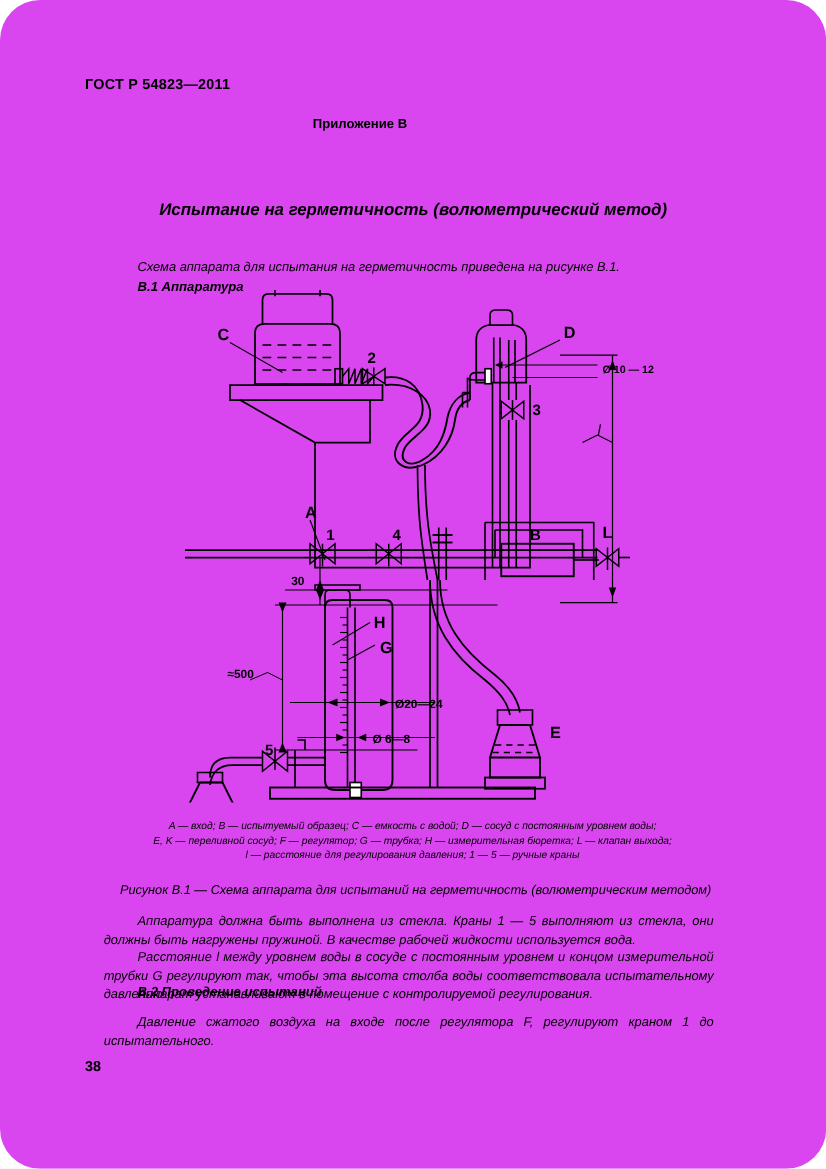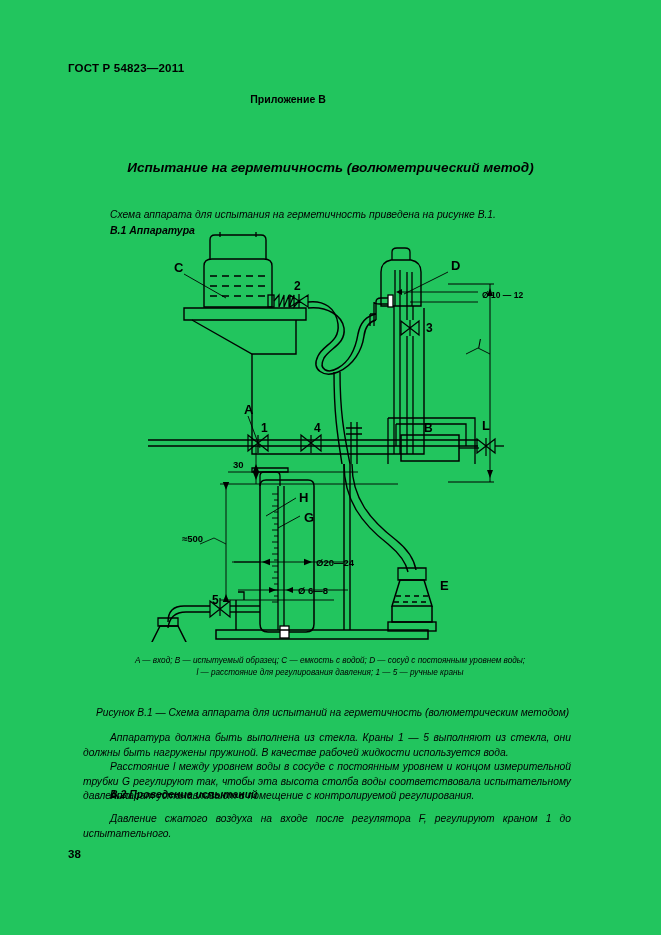--- a/index.html
+++ b/index.html
@@ -8,22 +8,23 @@
     background: #ffffff;
   }
   body {
     font-family: "Liberation Sans", sans-serif;
     color: #000000;
   }
   .page {
     position: relative;
     width: 661px;
     height: 935px;
-    background: #22c55e;
+    background: #d946ef;
     overflow: hidden;
+    border-radius: 32px;
   }
   .std-header {
     position: absolute;
     left: 68px;
     top: 62px;
     font-size: 11.5px;
     font-weight: bold;
     letter-spacing: 0.2px;
   }
   .annex-block {
@@ -379,20 +380,21 @@
         <text x="150" y="362" font-size="9.5" font-weight="bold">Ø 6—8</text>
         <text x="64" y="372" font-size="12" font-weight="bold">5</text>
         <text x="292" y="358" font-size="13" font-weight="bold">E</text>
         <text x="2" y="450" font-size="13" font-weight="bold">K</text>
       </g>
     </svg>
   </div>
 
   <div class="legend">
     <div>A — вход; B — испытуемый образец; C — емкость с водой; D — сосуд с постоянным уровнем воды;</div>
+    <div>E, K — переливной сосуд; F — регулятор; G — трубка; H — измерительная бюретка; L — клапан выхода;</div>
     <div>l — расстояние для регулирования давления; 1 — 5 — ручные краны</div>
   </div>
 
   <div class="fig-caption">Рисунок В.1 — Схема аппарата для испытаний на герметичность (волюметрическим методом)</div>
 
   <div class="para para-p1">Аппаратура должна быть выполнена из стекла. Краны 1 — 5 выполняют из стекла, они должны быть нагружены пружиной. В качестве рабочей жидкости используется вода.</div>
   <div class="para para-p2">Расстояние l между уровнем воды в сосуде с постоянным уровнем и концом измерительной трубки G регулируют так, чтобы эта высота столба воды соответствовала испытательному давлению.</div>
   <div class="para para-p3">Аппарат устанавливают в помещение с контролируемой регулирования.</div>
 
   <div class="sec-head sec-b2">В.2 Проведение испытаний</div>

